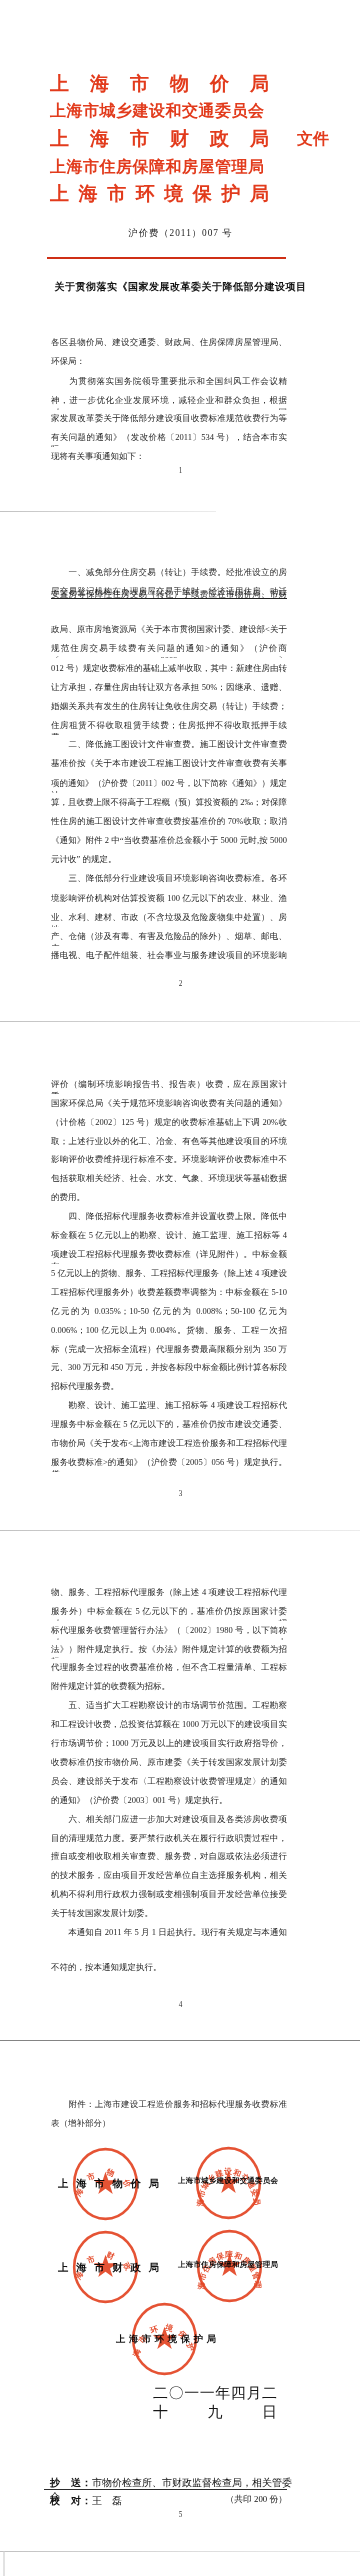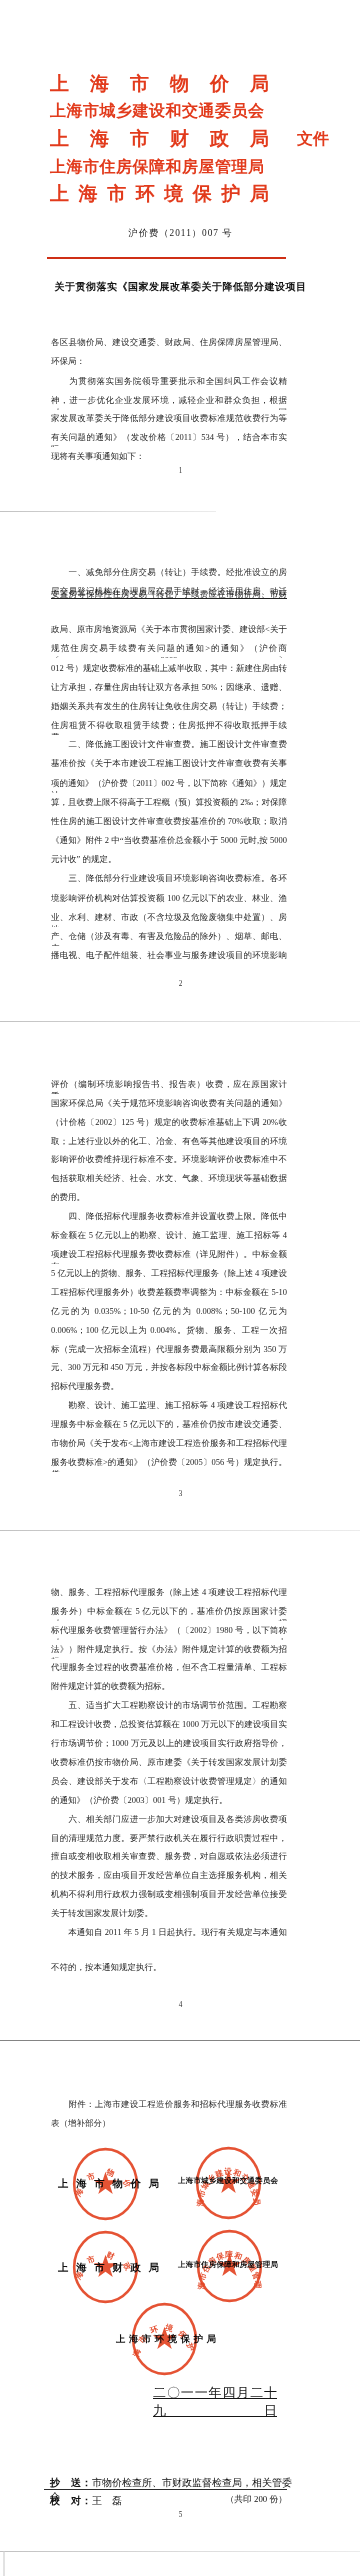--- a/index.html
+++ b/index.html
@@ -54,21 +54,21 @@
   .pbreak.strong{opacity:.85;background:#6f6f6f;}
   #edgeshadow{position:absolute;left:3.1px;top:2551px;width:1.5px;height:509px;background:#cfcfcf;opacity:.6;}
   
   .seal{position:absolute;z-index:2;mix-blend-mode:multiply;}
   .seal-label{
     position:absolute;z-index:1;height:12.4px;color:#111;font-weight:bold;white-space:normal;
     text-align:justify;text-align-last:justify;
   }
   #dateline{
     position:absolute;left:153px;top:2384px;width:124px;height:13.4px;
-    font-size:13px;color:#161616;text-align:justify;text-align-last:justify;text-decoration:underline;
+    font-size:15px;color:#161616;text-align:justify;text-align-last:justify;
   }
   
   .footrow{position:absolute;left:50px;width:243px;font-size:10px;color:#111;}
   .footrow .lbl{font-weight:bold;letter-spacing:0.5px;}
   #copies{position:absolute;left:222px;top:2494px;width:65px;font-size:8.8px;color:#111;text-align:right;}
   #footrule{position:absolute;left:44px;top:2489px;width:243px;height:1px;background:#2c2c2c;}
 </style>
 </head>
 <body>
 

